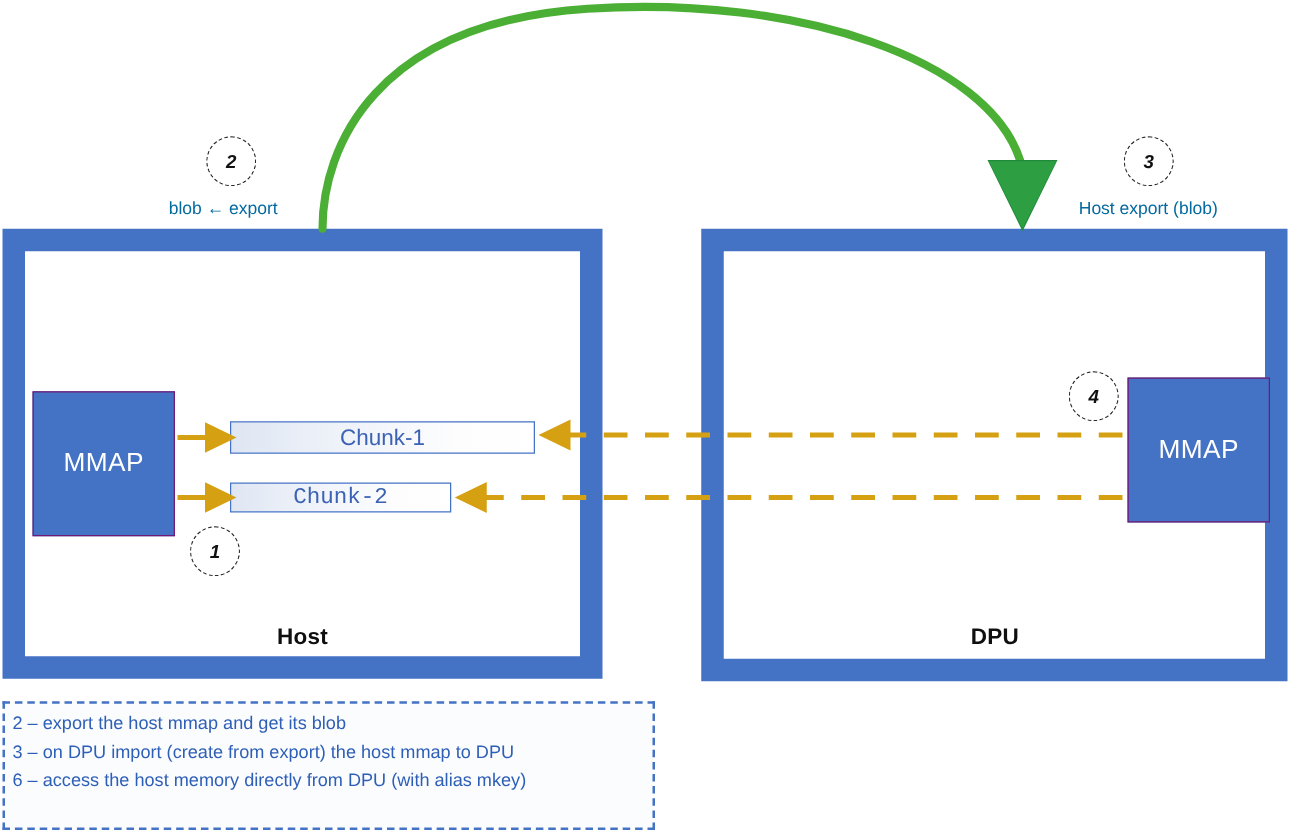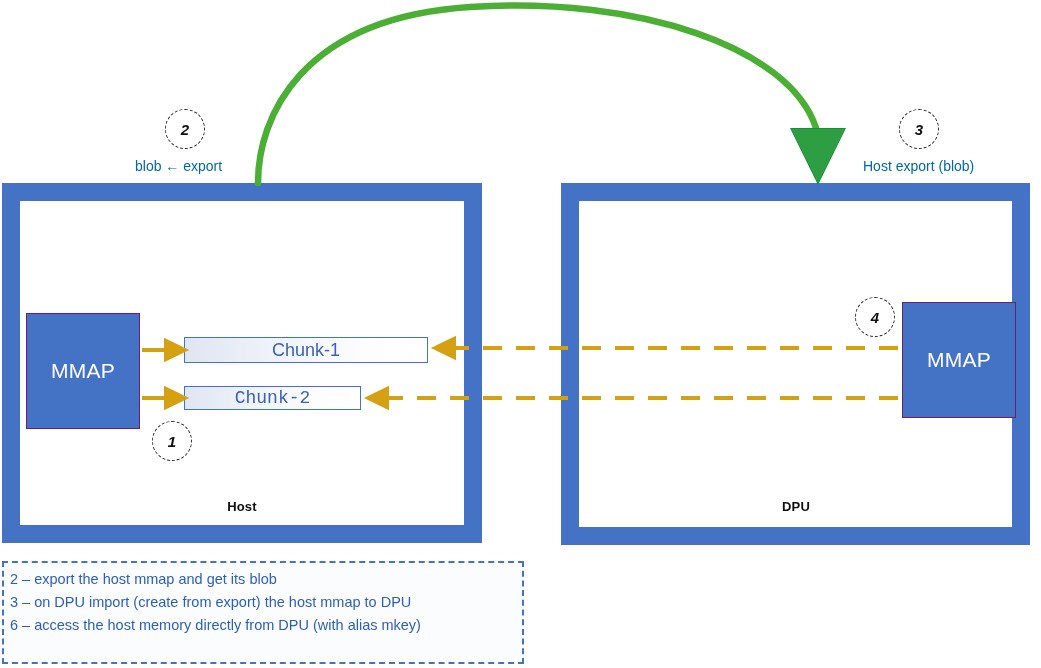--- a/index.html
+++ b/index.html
@@ -17,21 +17,21 @@
     position:absolute;
     background:#4472C4;
     box-sizing:border-box;
   }
   .frame .inner{
     position:absolute;
     background:#ffffff;
   }
   .frame-label{
     position:absolute;
-    font-size:13px;
+    font-size:18px;
     font-weight:bold;
     color:#0f0f0f;
     text-align:center;
     letter-spacing:.2px;
   }
 
   
   .mmap{
     position:absolute;
     background:#4472C4;

